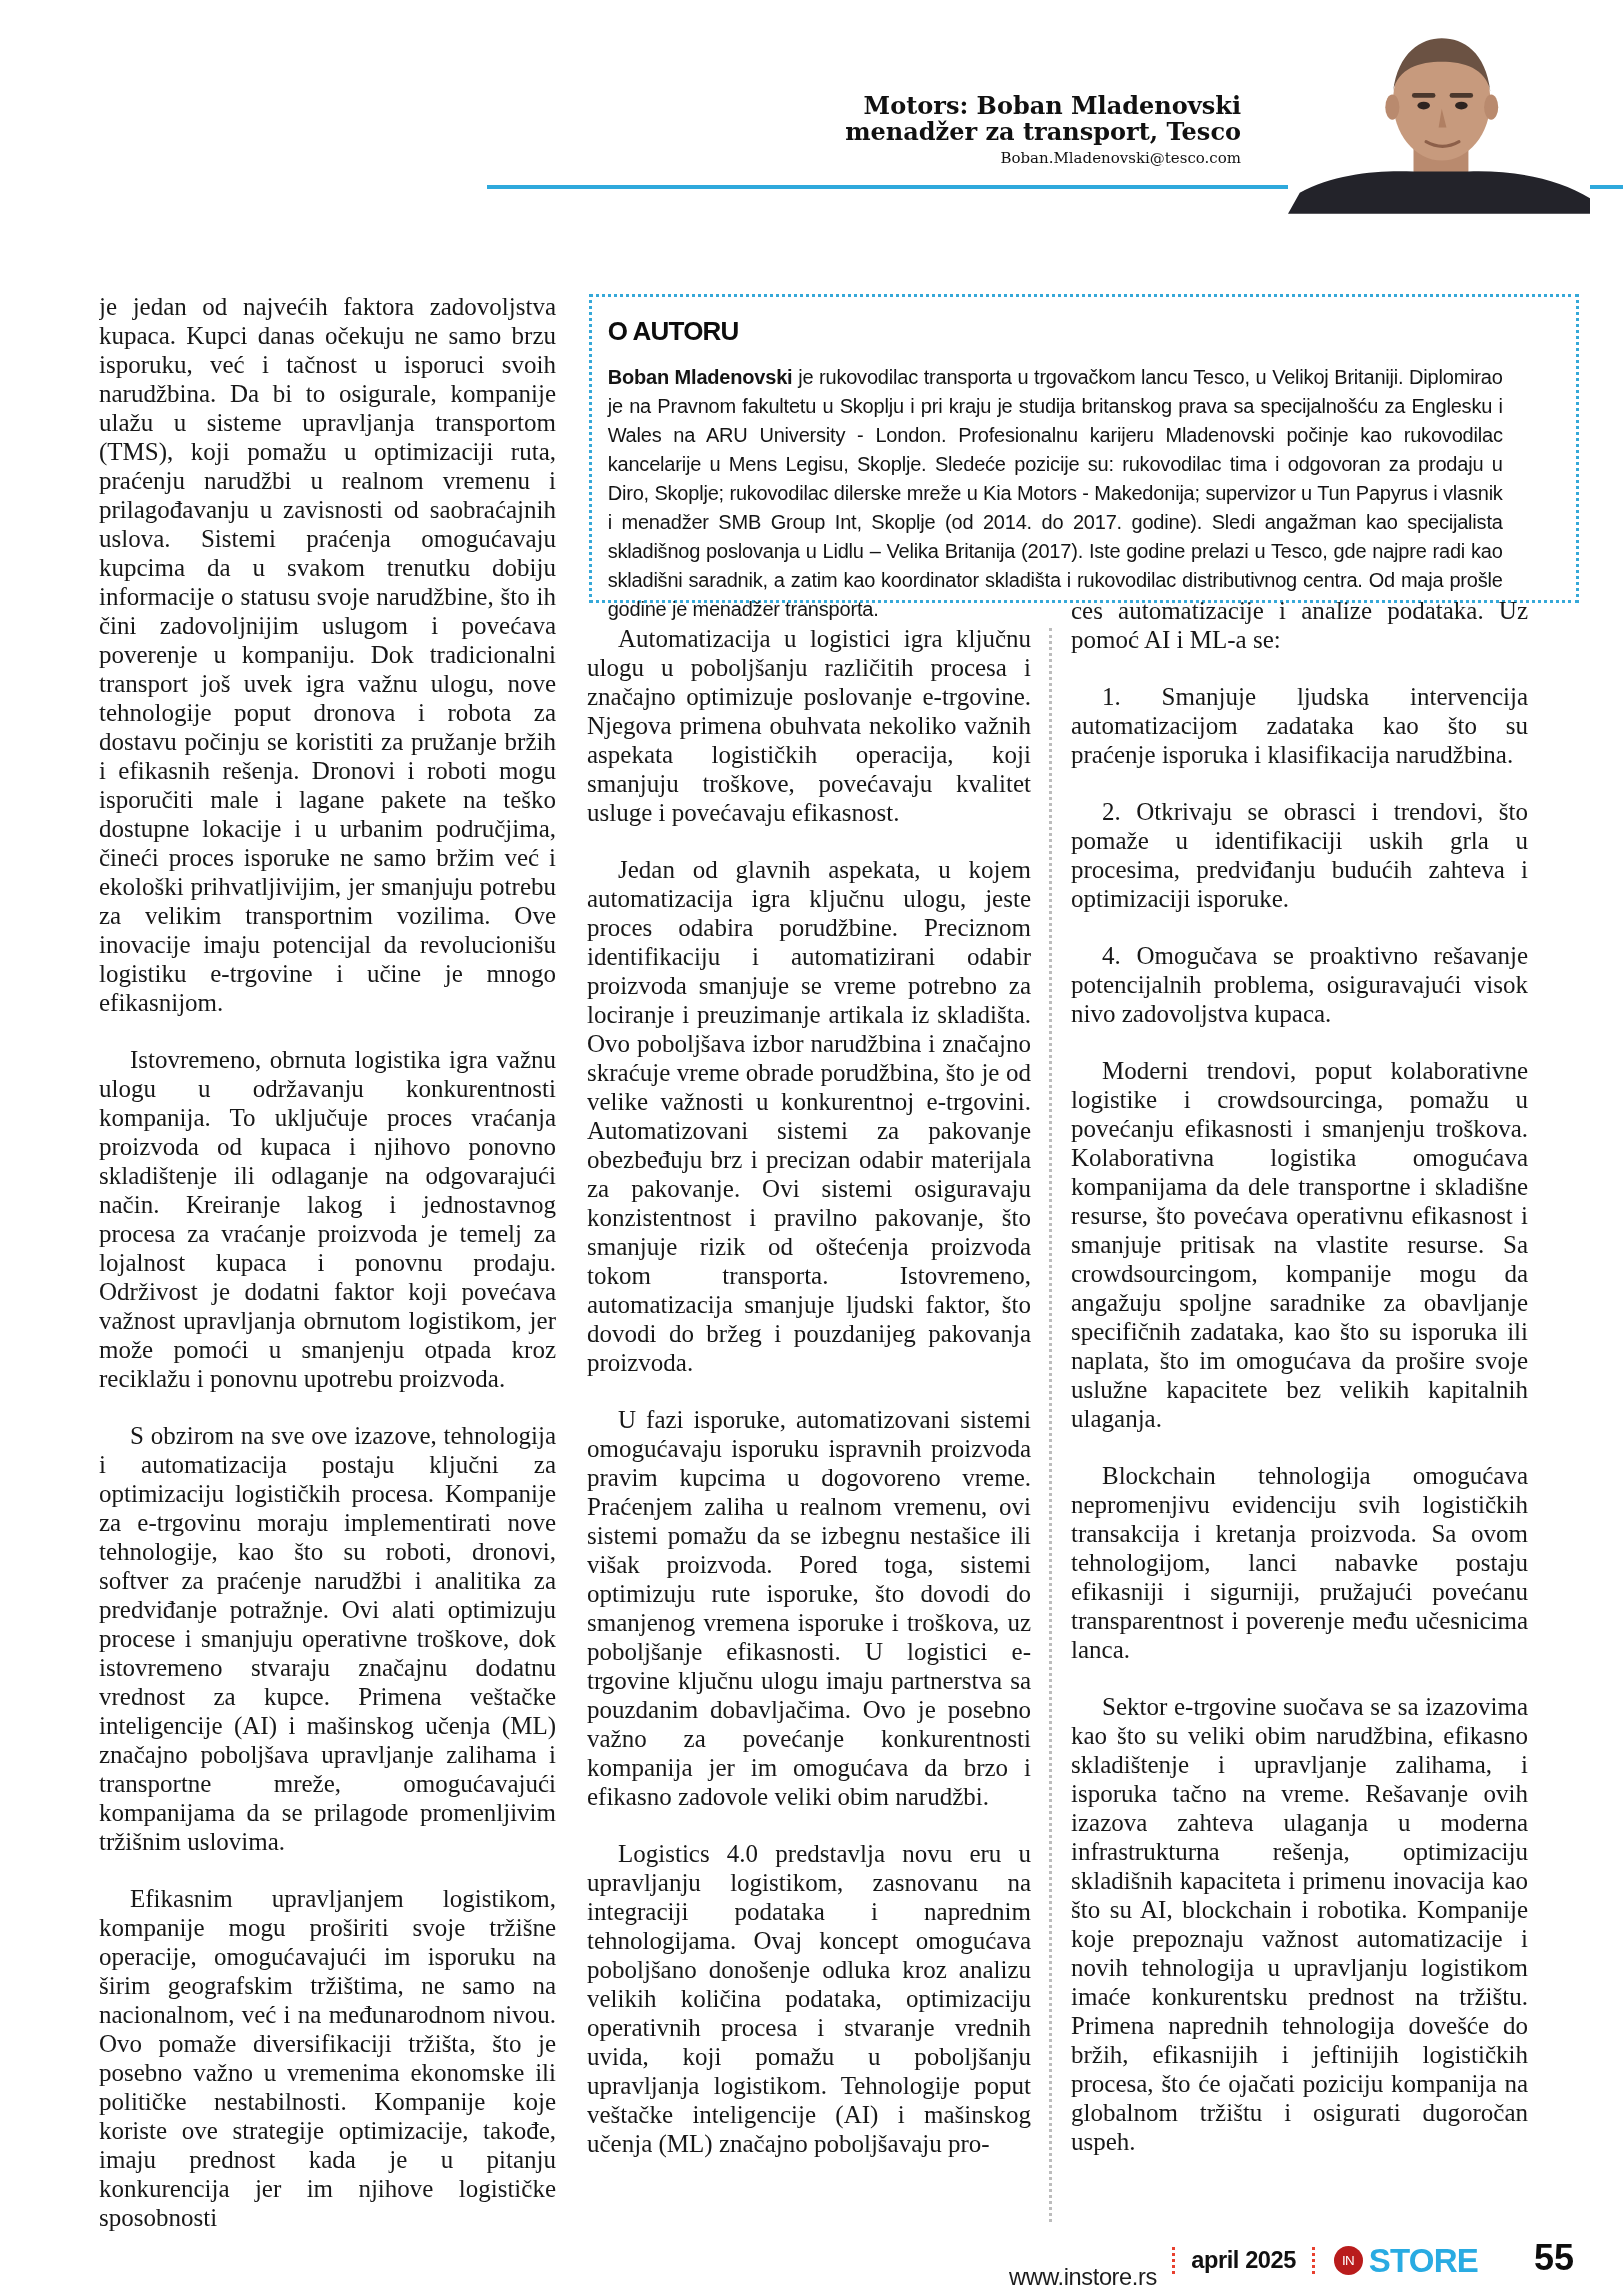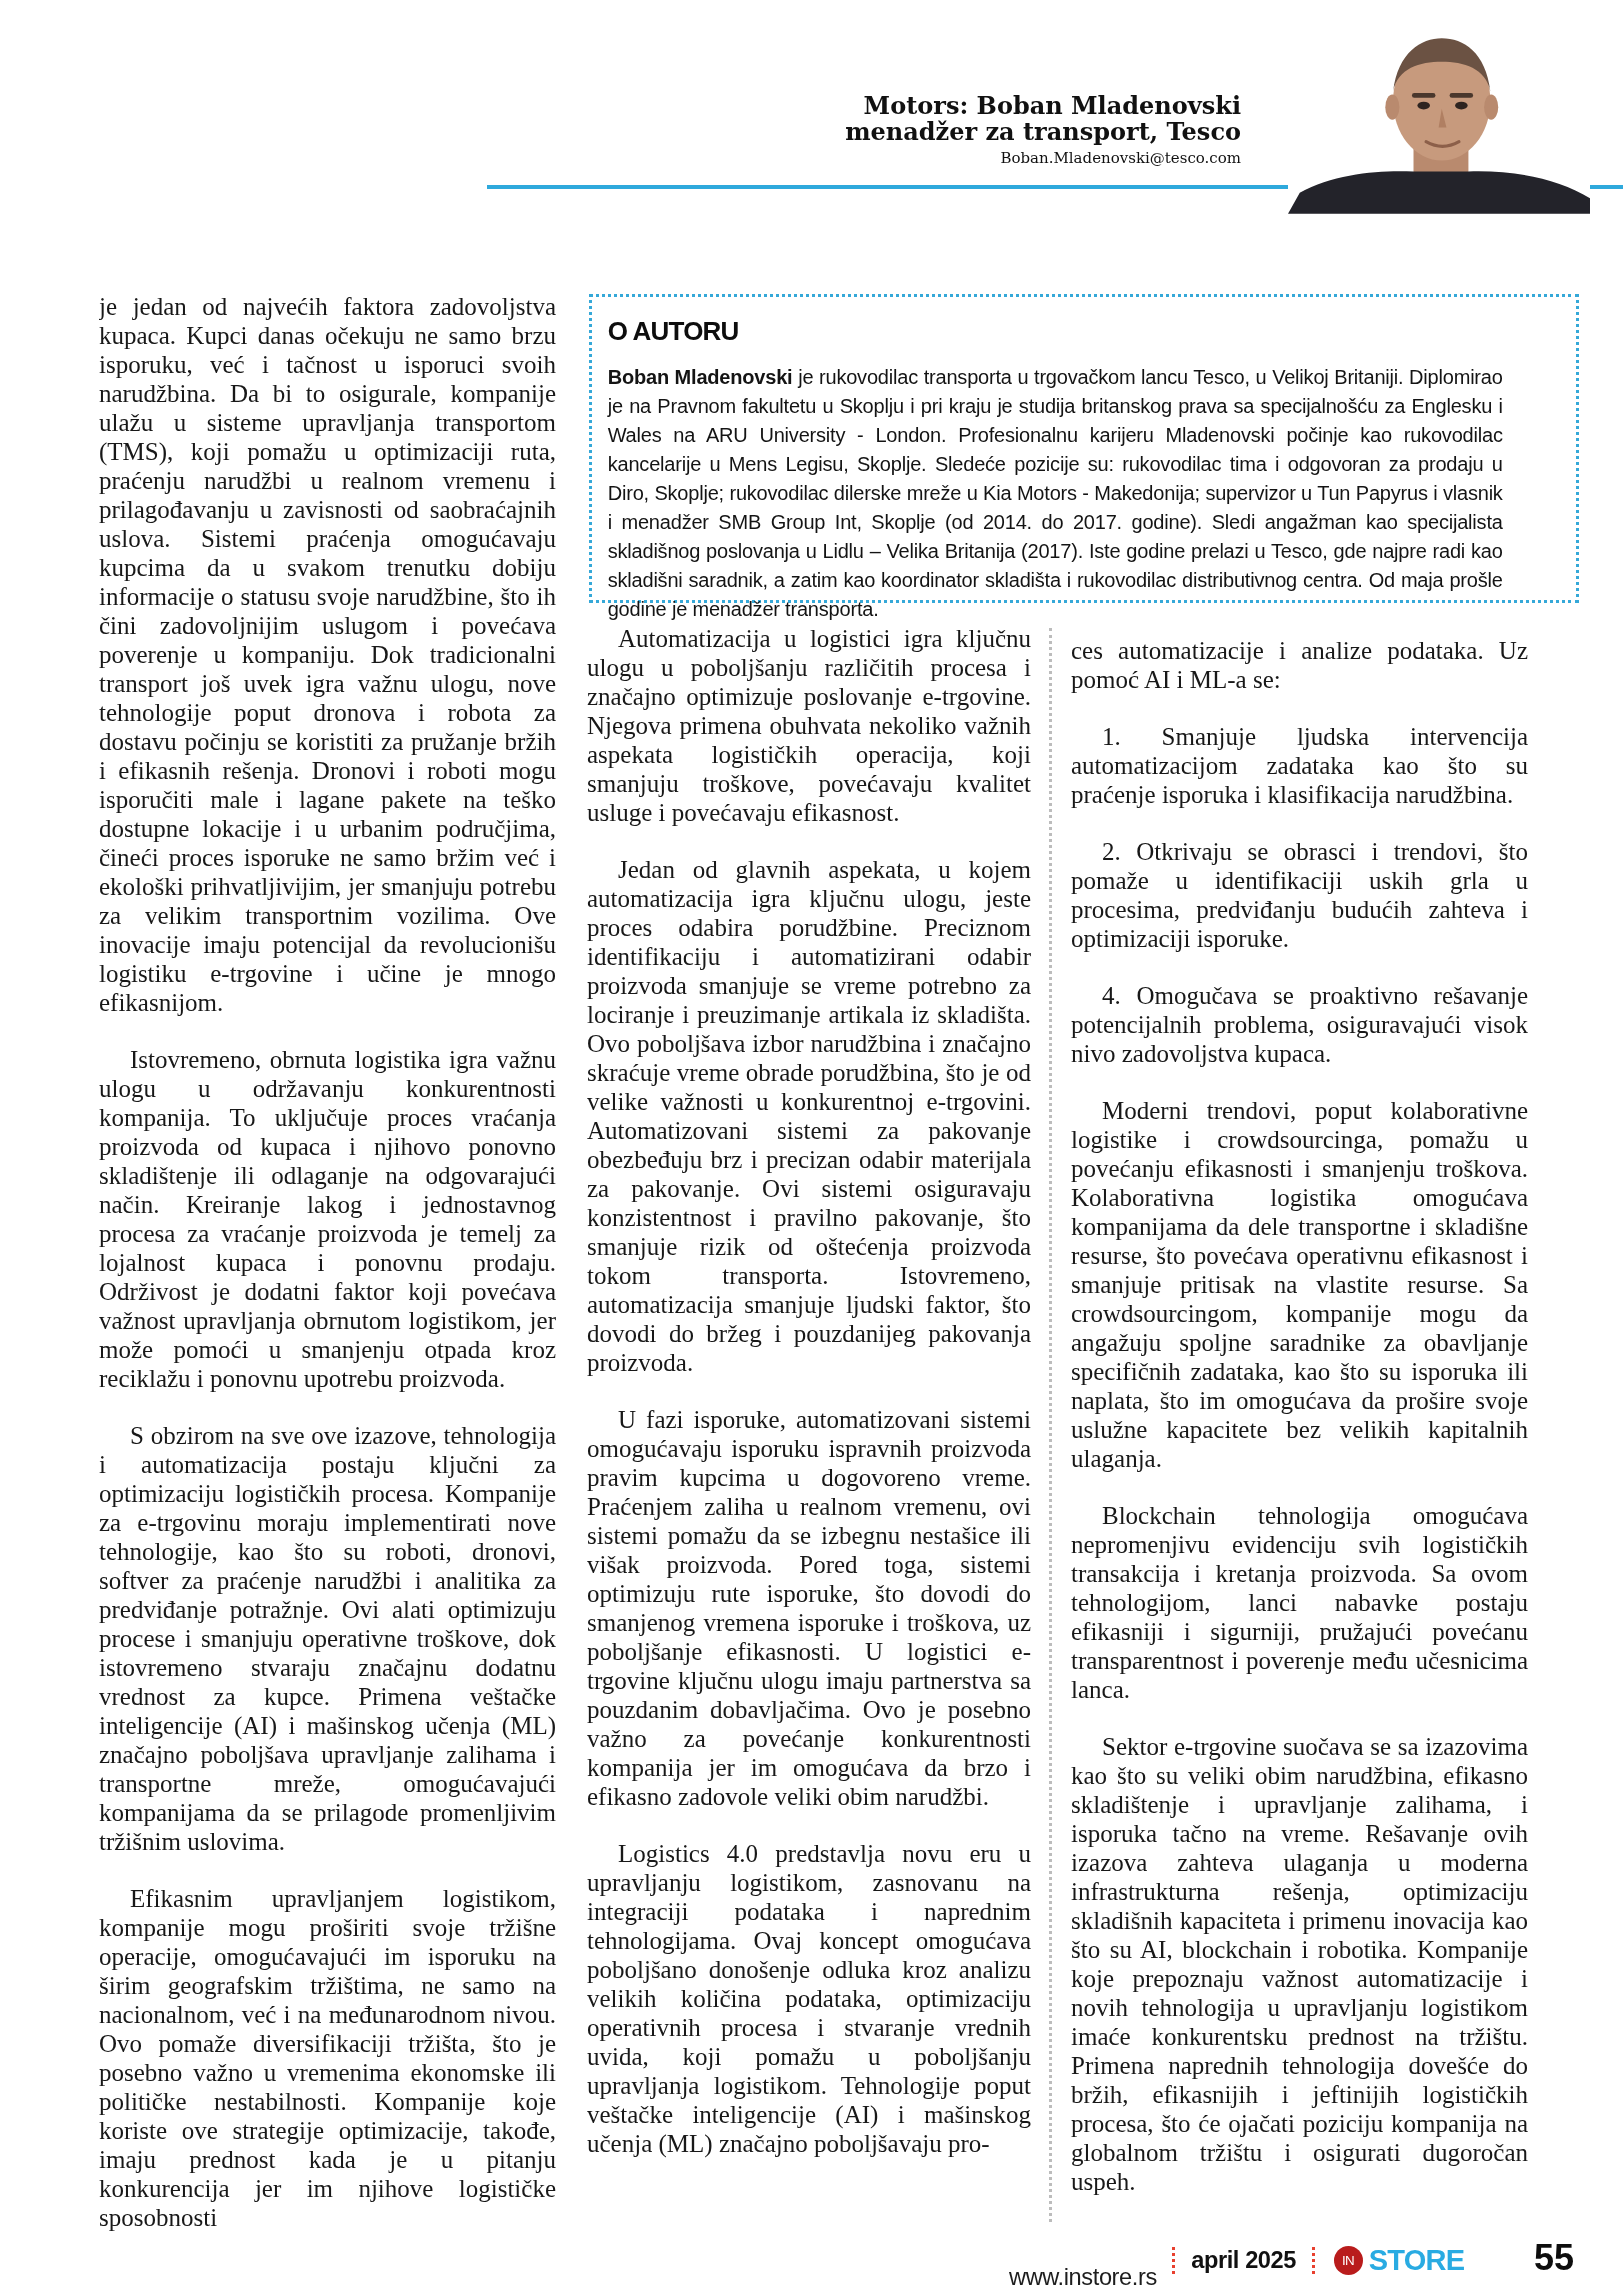--- a/index.html
+++ b/index.html
@@ -47,21 +47,21 @@
   .about-lead{font-weight:700;}
   
   .col{
     position:absolute;
     text-align:justify;
     font-size:25px; line-height:29px;
     overflow:hidden;
   }
   .col1{left:99px; top:292px; width:457px; height:1946px;}
   .col2{left:587px; top:624px; width:444px; height:1614px;}
-  .col3{left:1071px; top:636px; width:457px; height:1614px;}
+  .col3{left:1071px; top:596px; width:457px; height:1614px;}
   .col p{margin:0 0 28px 0;}
   .col p.ind{text-indent:31px;}
   .col-divider{
     position:absolute; left:1049px; top:628px; height:1594px; width:0;
     border-left:3.1px dotted #bcbcbc;
   }
   
   .footer{
     position:absolute; left:1009px; top:2240px; height:41px;
     display:flex; align-items:center;
@@ -74,21 +74,21 @@
   .footer-issue{font-size:23.6px; font-weight:700; color:#111; letter-spacing:-0.4px;}
   .logo{display:flex; align-items:center; margin-left:3.1px;}
   .logo-disc{
     width:29px;height:29px;border-radius:50%;
     background:#b91c1c; color:#ffffff;
     display:flex;align-items:center;justify-content:center;
     font-size:13.4px;font-weight:400; letter-spacing:-0.8px;
     margin-right:6.3px;
   }
   .logo-store{
-    font-size:29px; font-weight:800; color:#29abe2; letter-spacing:-0.8px;text-align:center;
+    font-size:33px; font-weight:800; color:#29abe2; letter-spacing:-0.8px;text-align:center;
   }
   .page-number{
     position:absolute; right:49px; top:2237px;
     font-family:"Liberation Sans", sans-serif;
     font-size:36px; font-weight:800; color:#0d0d0d;
   }
 </style>
 </head>
 <body>
 

